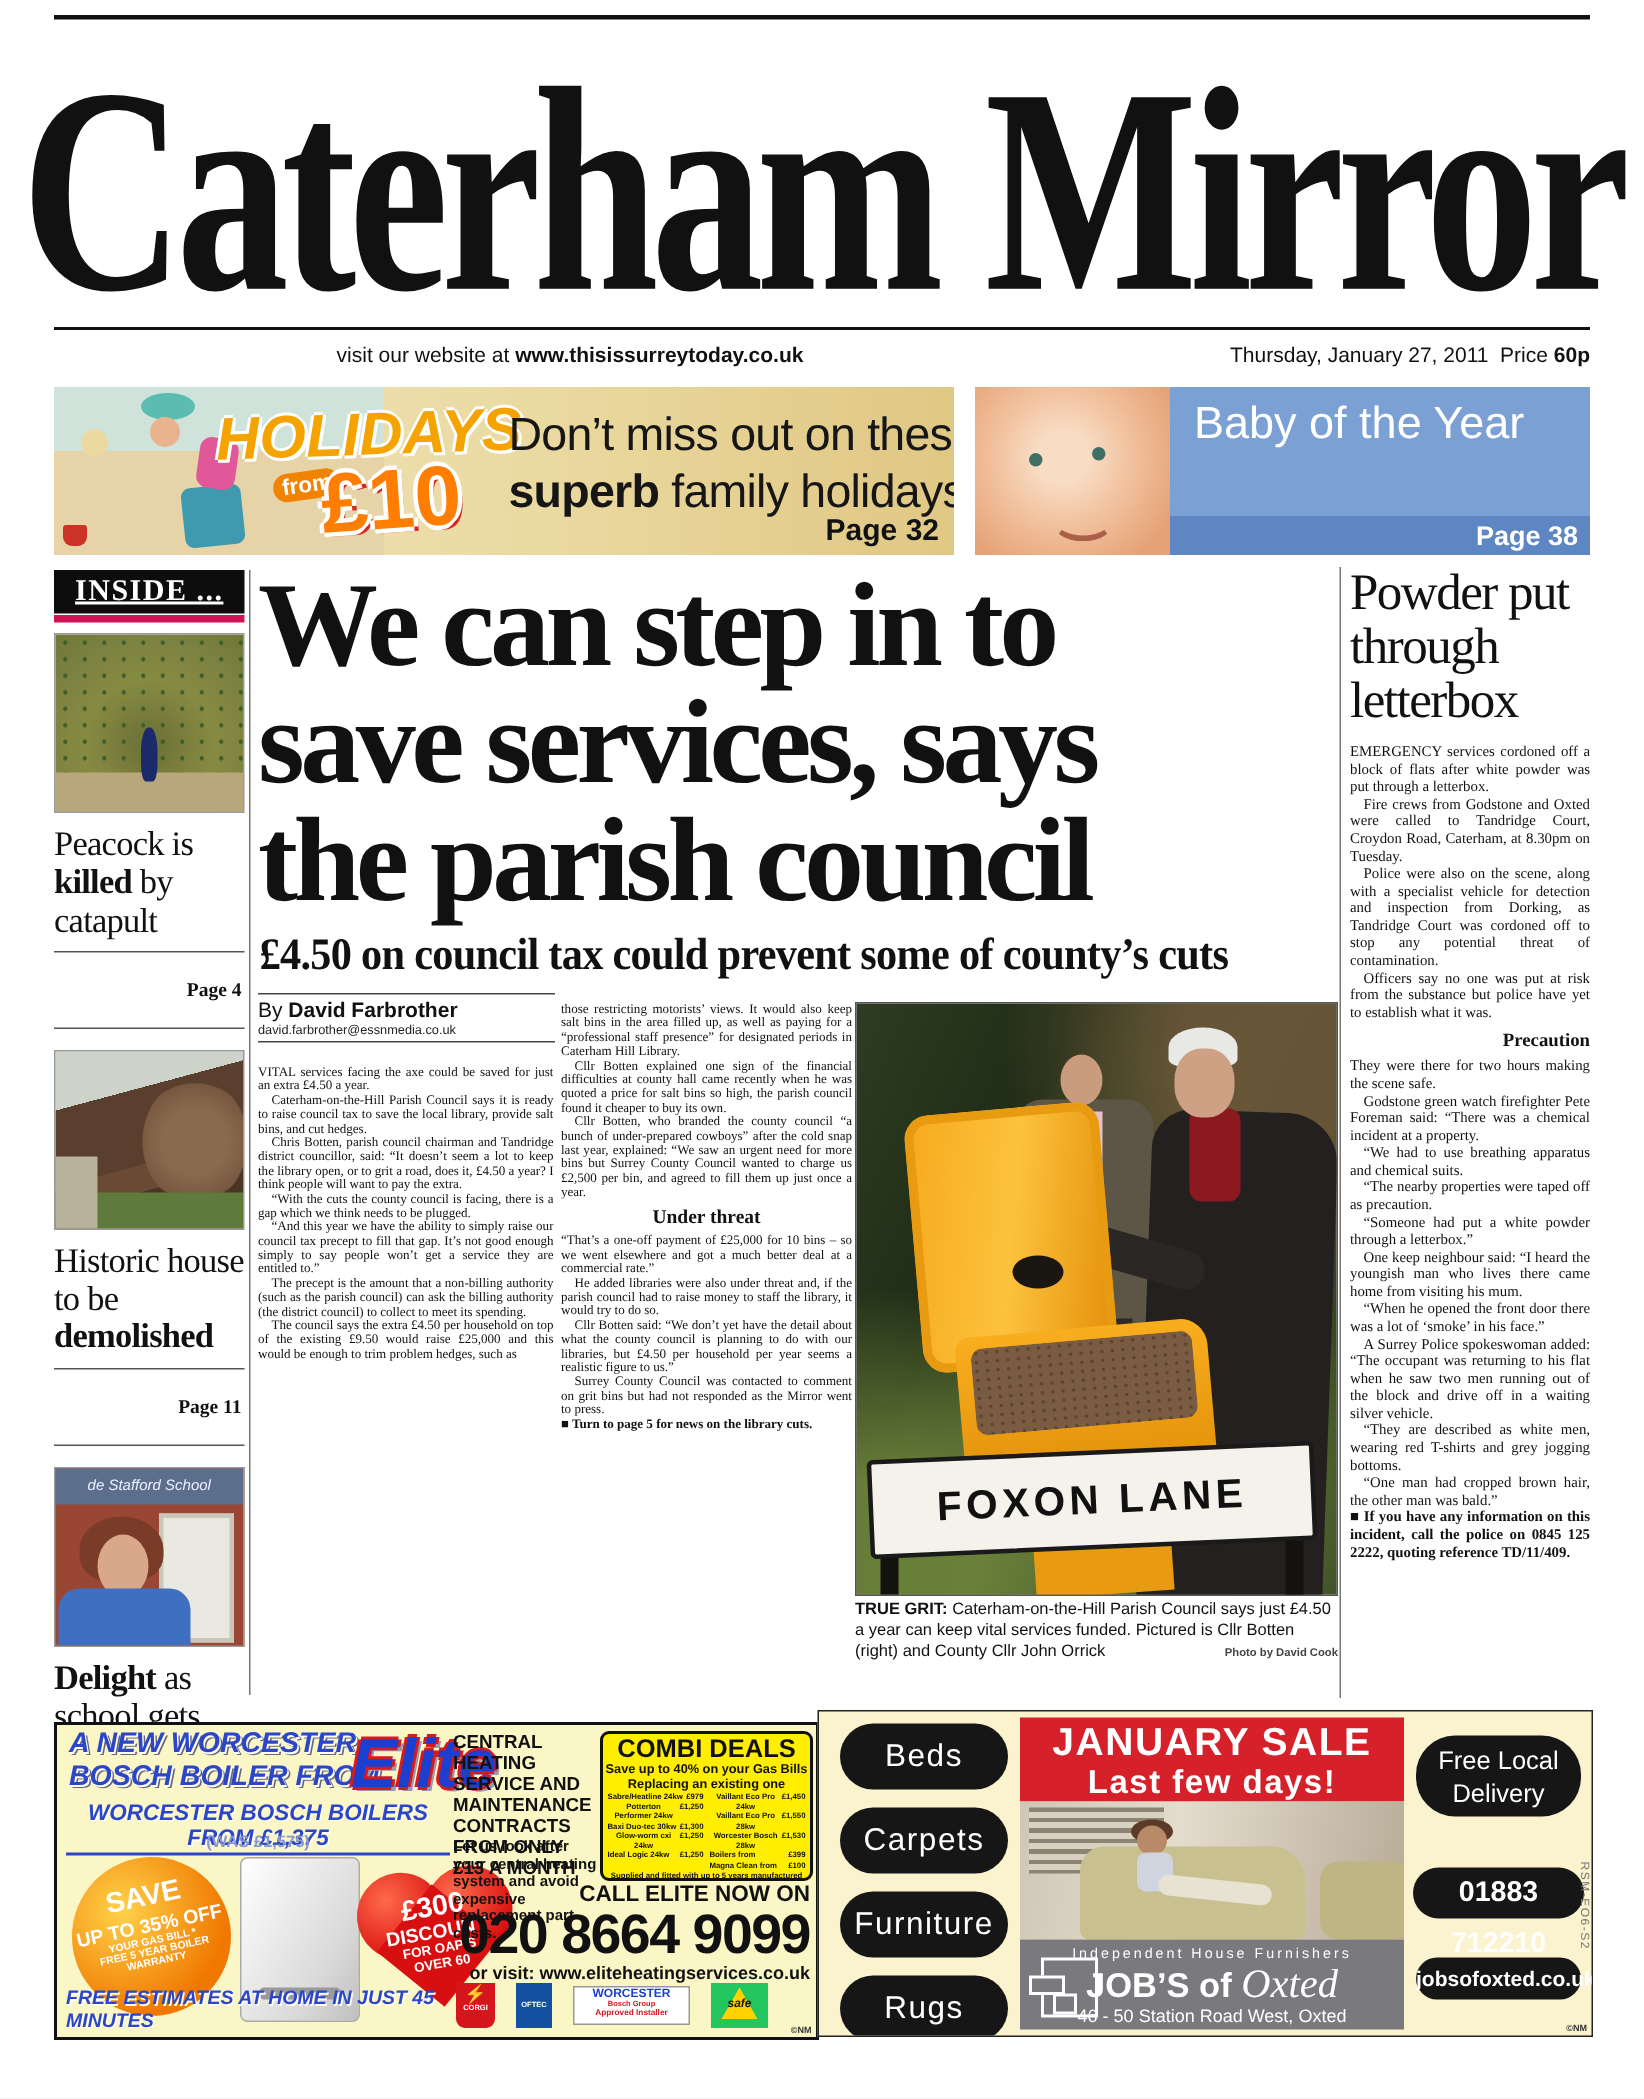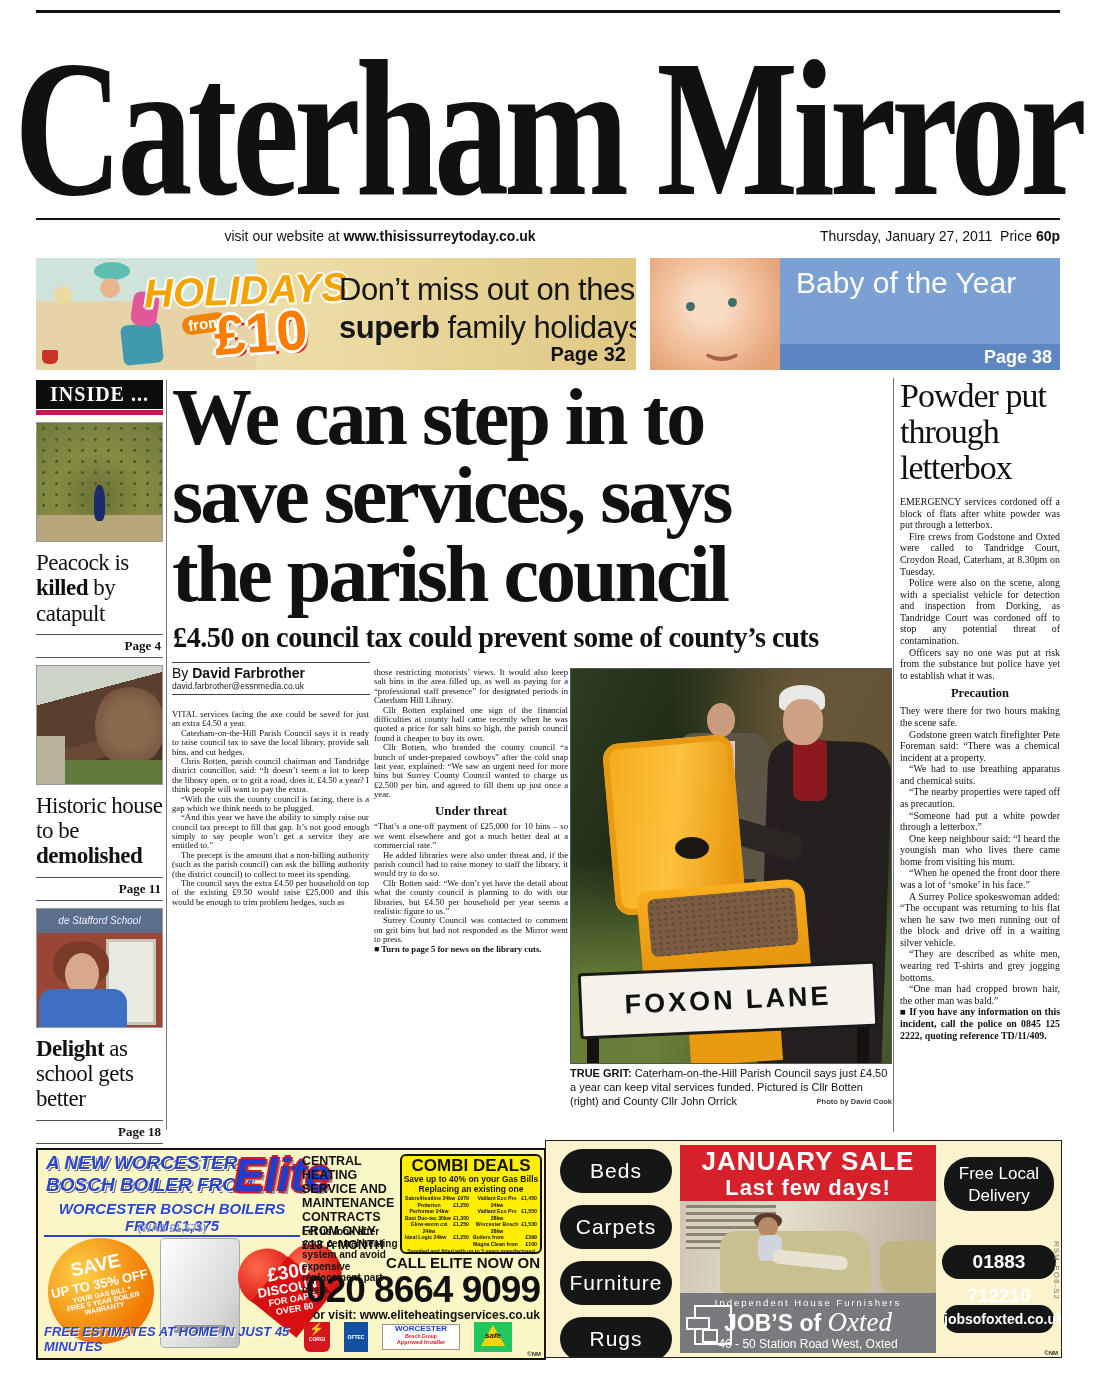--- a/index.html
+++ b/index.html
@@ -48,26 +48,26 @@
     border-bottom:4px solid #a95f48;border-radius:50%;}
   .baby-l1{position:absolute;left:146px;top:8px;font-family:"Liberation Sans",sans-serif;font-size:30px;color:#fff;}
   .baby-l2{position:absolute;left:146px;top:44px;font-family:"Liberation Sans",sans-serif;font-size:30px;color:#fff;}
   .baby-pagebar{position:absolute;left:130px;right:0;bottom:0;height:26px;background:#5e86c2;
     color:#fff;font-family:"Liberation Sans",sans-serif;font-weight:bold;font-size:18px;
     text-align:right;line-height:26px;padding-right:8px;}
 
   
   .sidebar{position:absolute;left:36px;top:380px;width:127px;}
   .inside-banner{height:29px;background:#0d0d0d;color:#fff;text-align:center;
-    font-weight:bold;font-size:20px;line-height:29px;letter-spacing:1px;}
+    font-weight:bold;font-size:20px;line-height:29px;letter-spacing:1px;text-decoration:underline;}
   .inside-rule{height:5px;background:#cf1456;margin-top:1px;}
   .sb-img{position:relative;width:125px;height:118px;border:1px solid #999;margin-top:7px;overflow:hidden;}
   .sb-title{font-size:23px;line-height:1.1;margin-top:8px;letter-spacing:-0.5px;}
   .sb-page{border-top:1px solid #555;border-bottom:1px solid #555;text-align:right;
-    font-weight:bold;font-size:13px;padding:3px 2px;margin-top:8px;margin-bottom:0;}
+    font-weight:bold;font-size:13px;padding:17px 2px;margin-top:8px;margin-bottom:14px;}
   .peacock{background:
       radial-gradient(circle at 50% 62%, #6f7438 0 8%, #868b42 45%, #7b8140 75%, #707635 100%);}
   .pea-dots{position:absolute;inset:0;background-image:radial-gradient(circle,#3d5d2a 1.3px,transparent 1.5px);
     background-size:13px 11px;}
   .pea-body{position:absolute;left:57px;top:62px;width:11px;height:36px;background:#1a2a6a;border-radius:45% 45% 30% 30%;}
   .pea-floor{position:absolute;left:0;bottom:0;width:100%;height:26px;background:#b9a77c;}
   .house{background:linear-gradient(165deg,#cdd3c8 0 26%,#5a3f2e 26% 60%,#6b4a35 60% 72%,#4a3426 72%);}
   .tree{position:absolute;left:58px;top:18px;width:70px;height:84px;border-radius:50%;
     background:radial-gradient(circle,#8a6a4e 0 40%,#77583f 70%,transparent 72%);}
   .lawn{position:absolute;left:0;bottom:0;width:100%;height:24px;background:#5f7a3a;}
@@ -133,21 +133,21 @@
     font-family:"Liberation Sans",sans-serif;font-size:11px;line-height:1.28;color:#111;}
   .caption .cap-lead{font-weight:bold;}
   .credit{float:right;font-size:7.5px;font-weight:bold;color:#444;margin-top:3px;}
 
   
   .sidestory{position:absolute;left:900px;top:378px;width:160px;height:756px;overflow:hidden;}
   .ss-head{font-size:34px;line-height:1.06;letter-spacing:-1px;margin:0 0 10px 0;font-weight:normal;}
   .ss-body{font-size:9.9px;line-height:1.17;text-align:justify;}
   .ss-body p{margin:0;text-indent:9px;}
   .ss-body p:first-child{text-indent:0;}
-  .ss-cross{font-weight:bold;font-size:12.5px;text-align:center;margin:5px 0 4px 0;}
+  .ss-cross{font-weight:bold;font-size:12.5px;text-align:right;margin:5px 0 4px 0;}
 
   
   .ad-elite{position:absolute;left:36px;top:1148px;width:506px;height:208px;background:#fbf6c6;
     border:2px solid #111;font-family:"Liberation Sans",sans-serif;overflow:hidden;}
   .el-h1{position:absolute;left:8px;top:2px;font-weight:bold;font-style:italic;font-size:19px;color:#2b46c9;
     text-shadow:1px 1px 0 #fff,2px 2px 0 #667;}
   .el-h2{position:absolute;left:8px;top:24px;font-weight:bold;font-style:italic;font-size:19px;color:#2b46c9;
     text-shadow:1px 1px 0 #fff,2px 2px 0 #667;}
   .el-logo{position:absolute;left:196px;top:-2px;font-weight:bold;font-style:italic;font-size:46px;color:#1b3fd0;
     text-shadow:-2px 0 #d81a1a,2px 0 #d81a1a,0 -2px #d81a1a,0 2px #d81a1a,3px 3px 0 #99a;}

